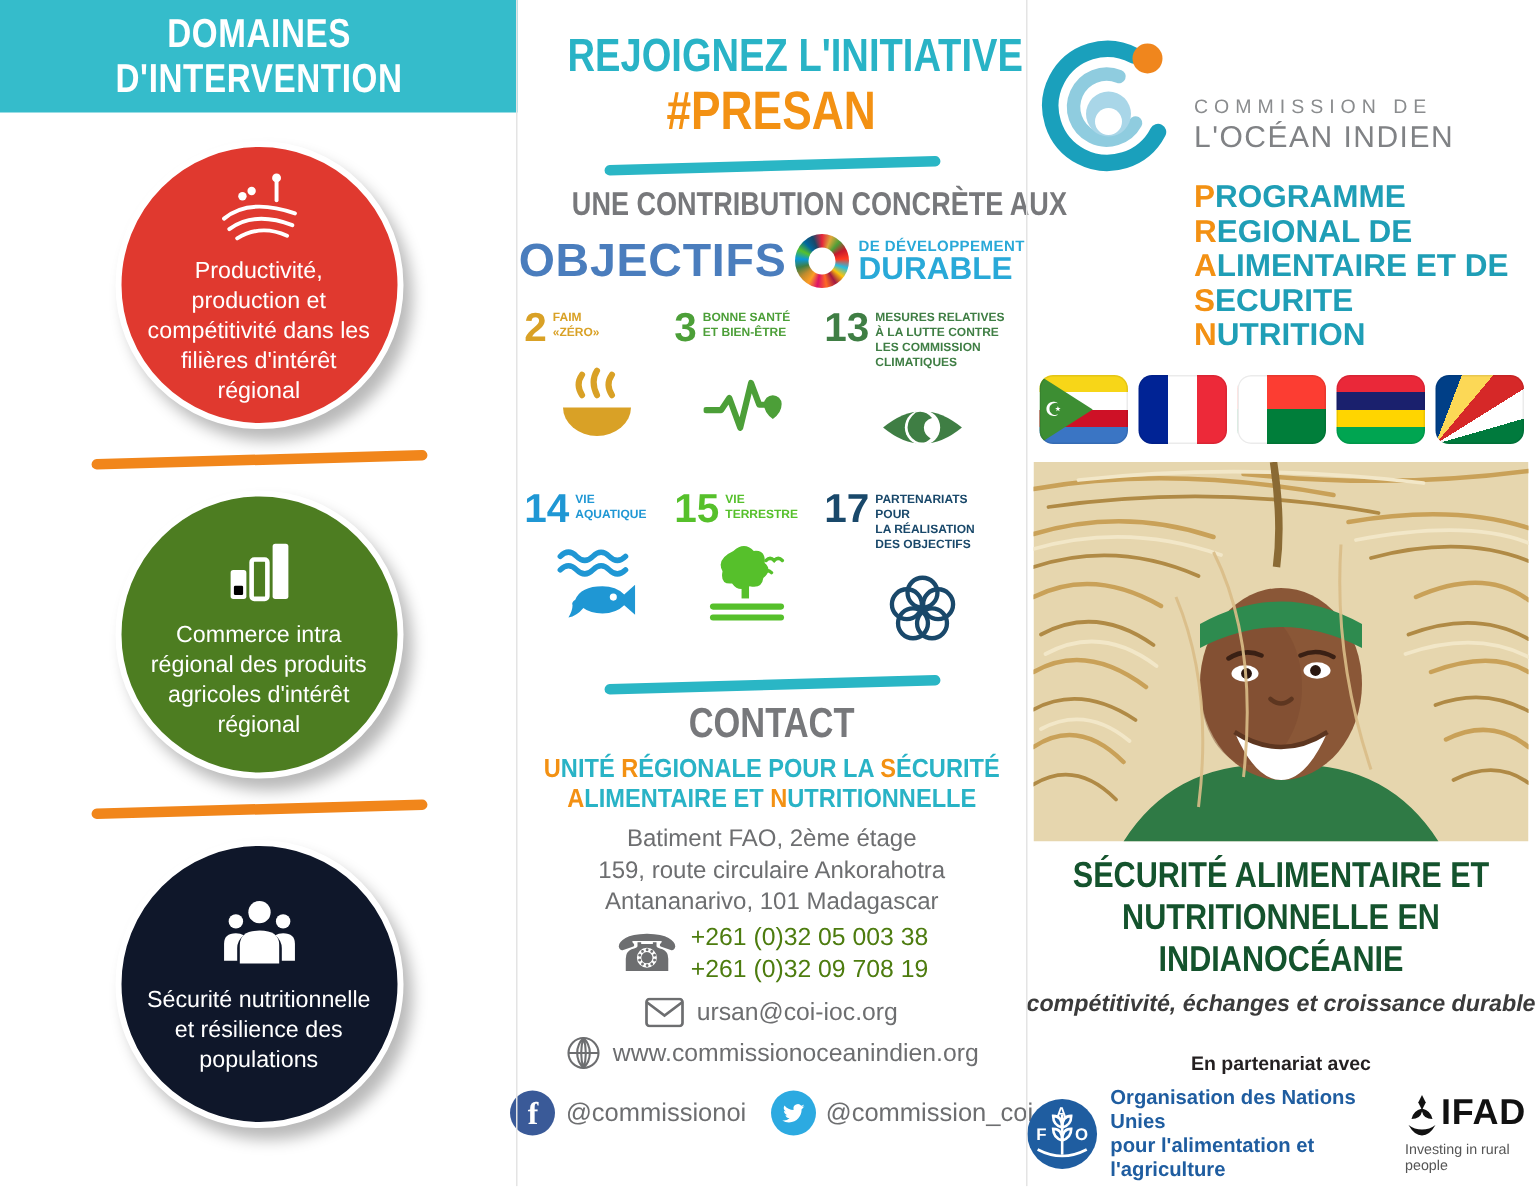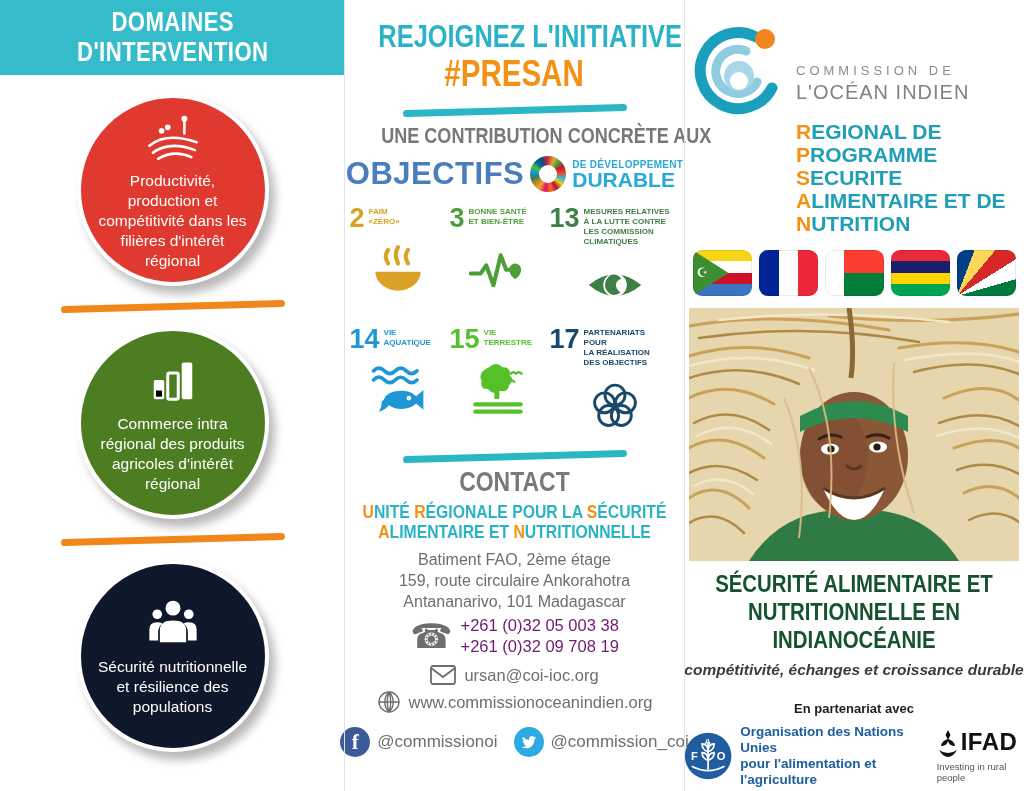--- a/index.html
+++ b/index.html
@@ -52,21 +52,21 @@
   .sdg-label { font-size:8px; font-weight:700; line-height:1.25; margin-left:4px; margin-top:1px; white-space:pre-line; }
   .sdg-pic { height:64px; margin-top:6px; display:flex; align-items:center; justify-content:center; }
   .sdg-pic svg { height:58px; width:auto; }
 
   .contact-h { color:#77787b; font-size:28px; line-height:30px; }
   .ursan-title { margin-top:5px; color:#29b3c6; font-size:17.5px; font-weight:800; line-height:20px; transform:scaleX(.9); }
   .hl-orange { color:#f39113; }
   .addr { margin-top:7px; font-size:16px; line-height:21px; color:#6d6e70; }
   .phone-row { margin-top:3px; display:flex; align-items:center; justify-content:center; gap:8px; }
   .phone-glyph { font-size:34px; color:#6d6e70; line-height:34px; }
-  .phone-lines { text-align:left; font-size:16.5px; line-height:21px; color:#701a75; }
+  .phone-lines { text-align:left; font-size:16.5px; line-height:21px; color:#4d7c0f; }
   .contact-line { margin-top:8px; display:flex; align-items:center; justify-content:center; gap:8px;
       font-size:16.5px; color:#6d6e70; }
   .contact-line + .contact-line { margin-top:5px; }
   .social-row { margin-top:13px; display:flex; align-items:center; justify-content:center; gap:16px; }
   .social-item { display:flex; align-items:center; gap:7px; font-size:17px; color:#6d6e70; }
   .fb-circle { width:30px; height:30px; border-radius:50%; background:#3a5a98; color:#fff; font-weight:700;
       font-size:21px; display:flex; align-items:center; justify-content:center; font-family:"Liberation Serif",serif; }
   .tw-circle { width:30px; height:30px; border-radius:50%; background:#2caae1; display:flex; align-items:center; justify-content:center; }
 
   
@@ -326,24 +326,24 @@
         <circle cx="45" cy="52" r="15" fill="#a9d6e8"></circle>
         <circle cx="45" cy="57" r="9" fill="#fff"></circle>
       </svg>
       <div class="coi-text">
         <div class="coi-line1">COMMISSION DE</div>
         <div class="coi-line2">L'OCÉAN INDIEN</div>
       </div>
     </div>
 
     <div class="presan-title">
+        <div class="presan-line"><span class="hl-orange">P</span><span>ROGRAMME</span></div>
         <div class="presan-line"><span class="hl-orange">R</span><span>EGIONAL DE</span></div>
-        <div class="presan-line"><span class="hl-orange">P</span><span>ROGRAMME</span></div>
+        <div class="presan-line"><span class="hl-orange">A</span><span>LIMENTAIRE ET DE</span></div>
         <div class="presan-line"><span class="hl-orange">S</span><span>ECURITE</span></div>
-        <div class="presan-line"><span class="hl-orange">A</span><span>LIMENTAIRE ET DE</span></div>
         <div class="presan-line"><span class="hl-orange">N</span><span>UTRITION</span></div>
       </div>
 
     <div class="flags-row">
         <div class="flag comoros-flag"></div>
         <div class="flag france-flag"></div>
         <div class="flag madagascar-flag"></div>
         <div class="flag mauritius-flag"></div>
         <div class="flag seychelles-flag"></div>
       </div>

